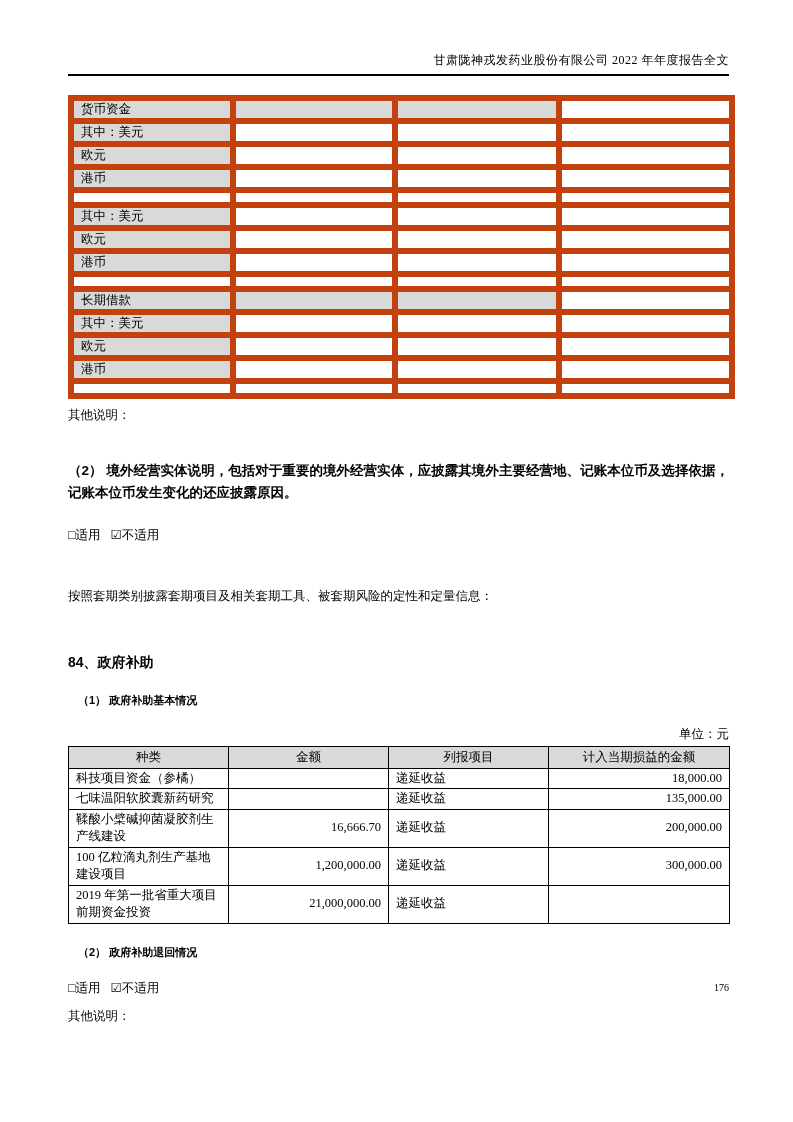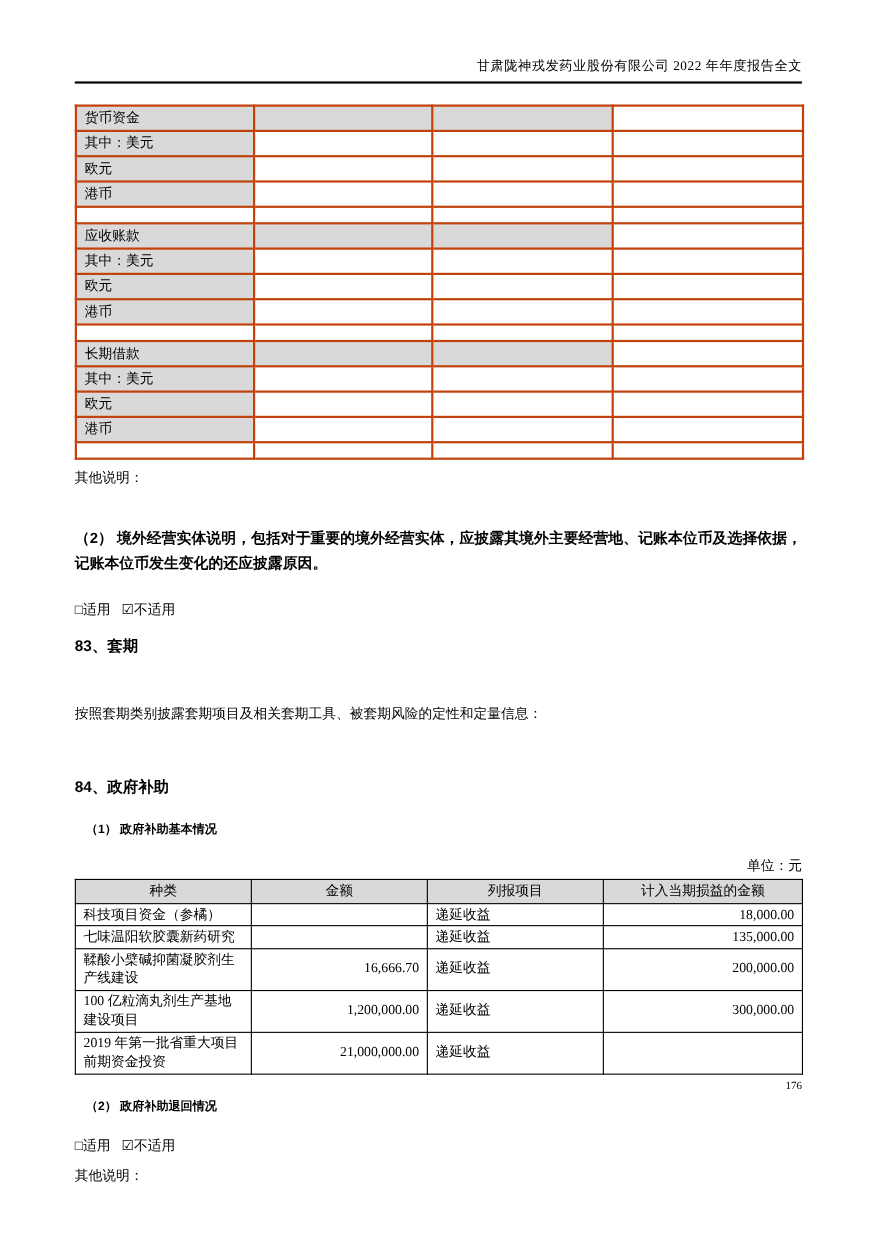--- a/index.html
+++ b/index.html
@@ -25,21 +25,21 @@
   
   table.fx {
     width:100%; border-collapse:collapse; table-layout:fixed;
     margin-top:19px;
   }
   table.fx col.c1 { width:162px; }
   table.fx col.c2 { width:162px; }
   table.fx col.c3 { width:164px; }
   table.fx col.c4 { width:173px; }
   table.fx td {
-    border:2px solid #c2410c;
+    border:6px solid #c2410c;
     height:23px;
     font-size:12.5px;
     padding:0 7px;
     vertical-align:middle;
   }
   table.fx tr.spacer td { height:15px; }
   table.fx td.shaded { background:#d9d9d9; }
   table.fx td.indent { }
 
   .other-notes { margin-top:8px; font-size:12.5px; }
@@ -139,26 +139,20 @@
             <td></td>
             <td></td>
           </tr>
           <tr class="spacer">
             <td></td>
             <td></td>
             <td></td>
             <td></td>
           </tr>
           <tr>
-            <td class="shaded">应收账款</td>
-            <td class="shaded"></td>
-            <td class="shaded"></td>
-            <td></td>
-          </tr>
-          <tr>
             <td class="shaded">其中：美元</td>
             <td></td>
             <td></td>
             <td></td>
           </tr>
           <tr>
             <td class="shaded indent">欧元</td>
             <td></td>
             <td></td>
             <td></td>
@@ -209,21 +203,20 @@
     </table>
 
     <div class="other-notes">其他说明：</div>
 
     <div class="heading-overseas">（2） 境外经营实体说明，包括对于重要的境外经营实体，应披露其境外主要经营地、记账本位币及选择依据，记账本位币发生变化的还应披露原因。</div>
 
     <div class="check-line">
       <span class="cb">□适用</span><span>☑不适用</span>
     </div>
 
-    <div class="sec-83">83、套期</div>
     <div class="sec-83-body">按照套期类别披露套期项目及相关套期工具、被套期风险的定性和定量信息：</div>
 
     <div class="sec-84">84、政府补助</div>
     <div class="sub-heading">（1） 政府补助基本情况</div>
 
     <div class="unit-label">单位：元</div>
 
     <table class="subsidy">
       <colgroup>
           <col class="c1">

